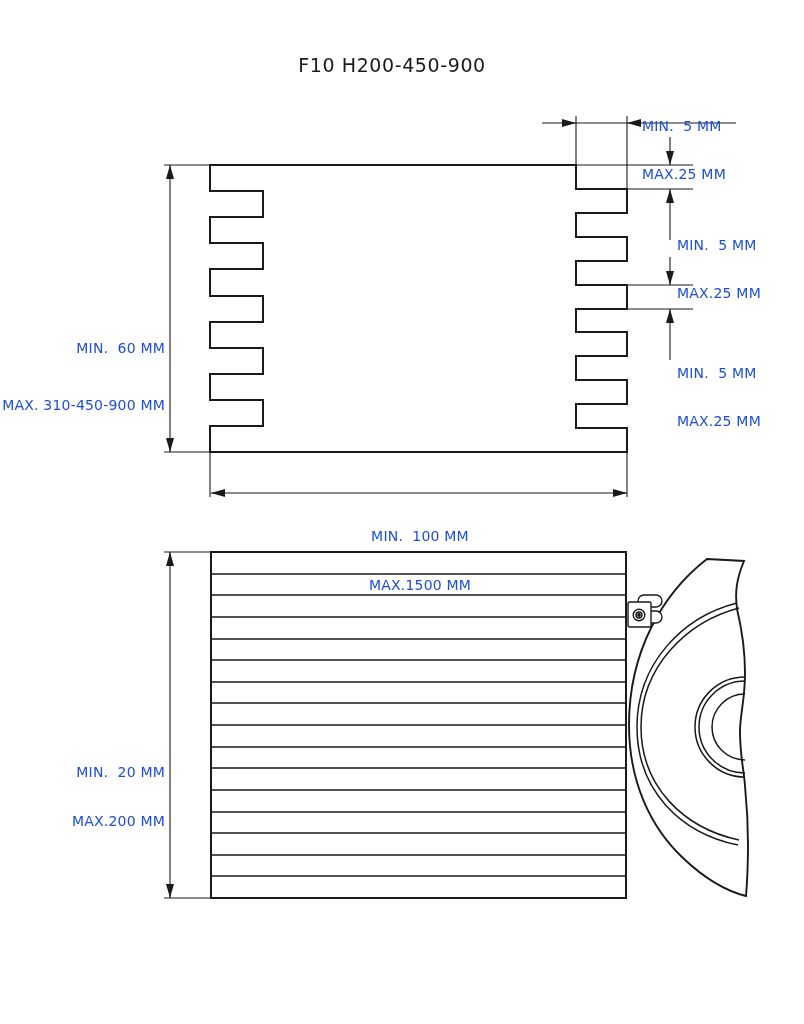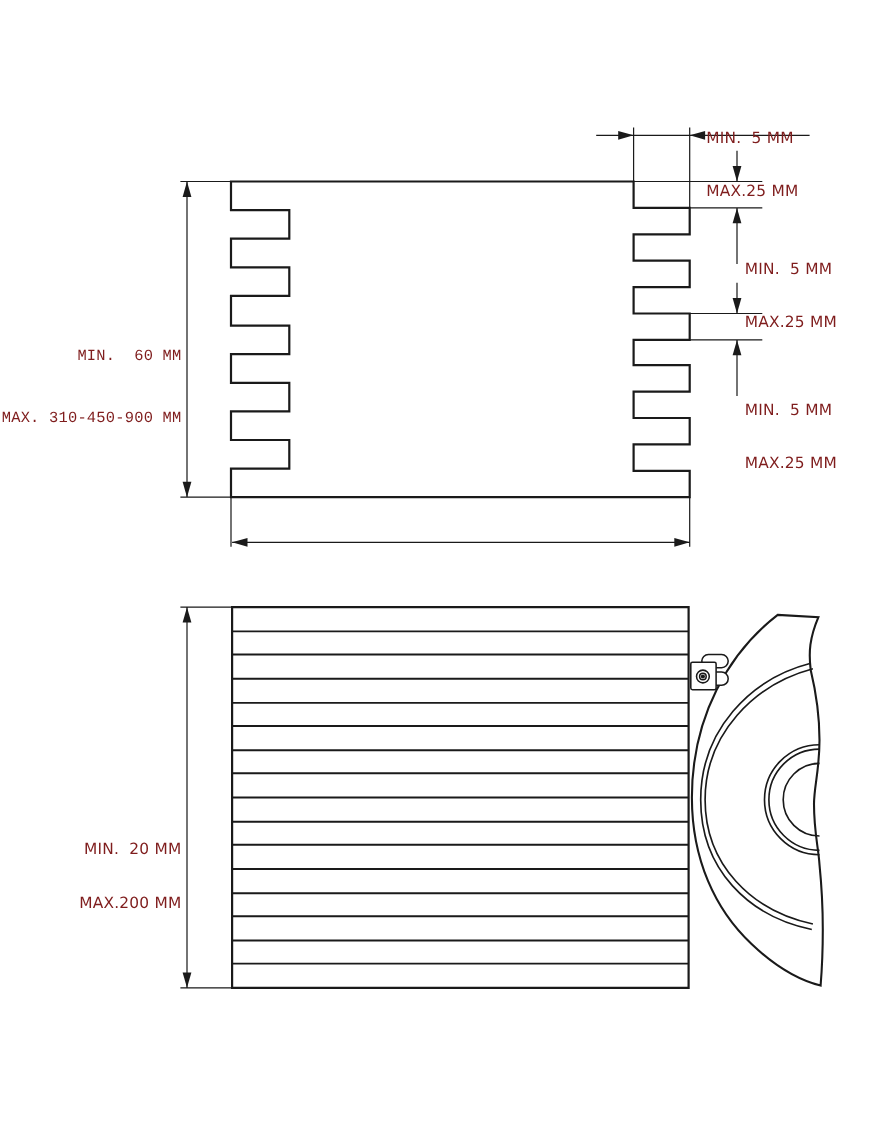--- a/index.html
+++ b/index.html
@@ -1,20 +1,20 @@
 <!DOCTYPE html>
 <html><head>
 <meta charset="utf-8">
 <style>
   html,body{margin:0;padding:0;background:#ffffff;}
   #stage{position:relative;width:804px;height:1024px;background:#ffffff;overflow:hidden;
          font-family:"DejaVu Sans","Liberation Sans",sans-serif;color:#1a1a1a;}
   #stage svg{position:absolute;left:0;top:0;}
   .lbl{position:absolute;font-size:14px;line-height:16px;letter-spacing:0.2px;
-       white-space:pre;color:#7f1d1d;}
+       white-space:pre;color:#1d4ed8;}
   .lbl span{display:block;}
   .title{position:absolute;left:292px;top:54px;width:200px;text-align:center;
          font-size:19px;letter-spacing:0.6px;white-space:pre;}
   .r-align{left:0;width:165px;text-align:right;}
   .c-align{text-align:center;}
   .lh25 span{line-height:25px;}
   .lh17 span{line-height:17px;}
 </style>
 </head>
 <body>
@@ -97,40 +97,45 @@
 
     <g fill="none" stroke="#1a1a1a" stroke-width="1.1">
       <path d="M164 552 H211 M164 898 H211 M170 552 V898"></path>
     </g>
     <g fill="#1a1a1a" stroke="none">
       <polygon points="170,552 166,566 174,566"></polygon>
       <polygon points="170,898 166,884 174,884"></polygon>
     </g>
   </svg>
 
+  <div class="title">F10 H200-450-900</div>
 
   <div class="lbl" style="left:642px;top:86px;">
     <span>MIN.  5 MM</span>
     <span>MAX.25 MM</span>
   </div>
 
   <div class="lbl" style="left:677px;top:205px;">
     <span>MIN.  5 MM</span>
     <span>MAX.25 MM</span>
   </div>
 
   <div class="lbl" style="left:677px;top:333px;">
     <span>MIN.  5 MM</span>
     <span>MAX.25 MM</span>
   </div>
 
-  <div class="lbl r-align lh25" style="top:280px;font-family:Liberation Mono, monospace;">
+  <div class="lbl r-align lh25" style="top:304px;">
     <span>MIN.  60 MM</span>
     <span>MAX. 310-450-900 MM</span>
   </div>
 
+  <div class="lbl c-align lh17" style="left:330px;top:496px;width:180px;">
+    <span>MIN.  100 MM</span>
+    <span>MAX.1500 MM</span>
+  </div>
 
   <div class="lbl r-align lh17" style="top:732px;">
     <span>MIN.  20 MM</span>
     <span>MAX.200 MM</span>
   </div>
 
 </div>
 
 </body></html>

